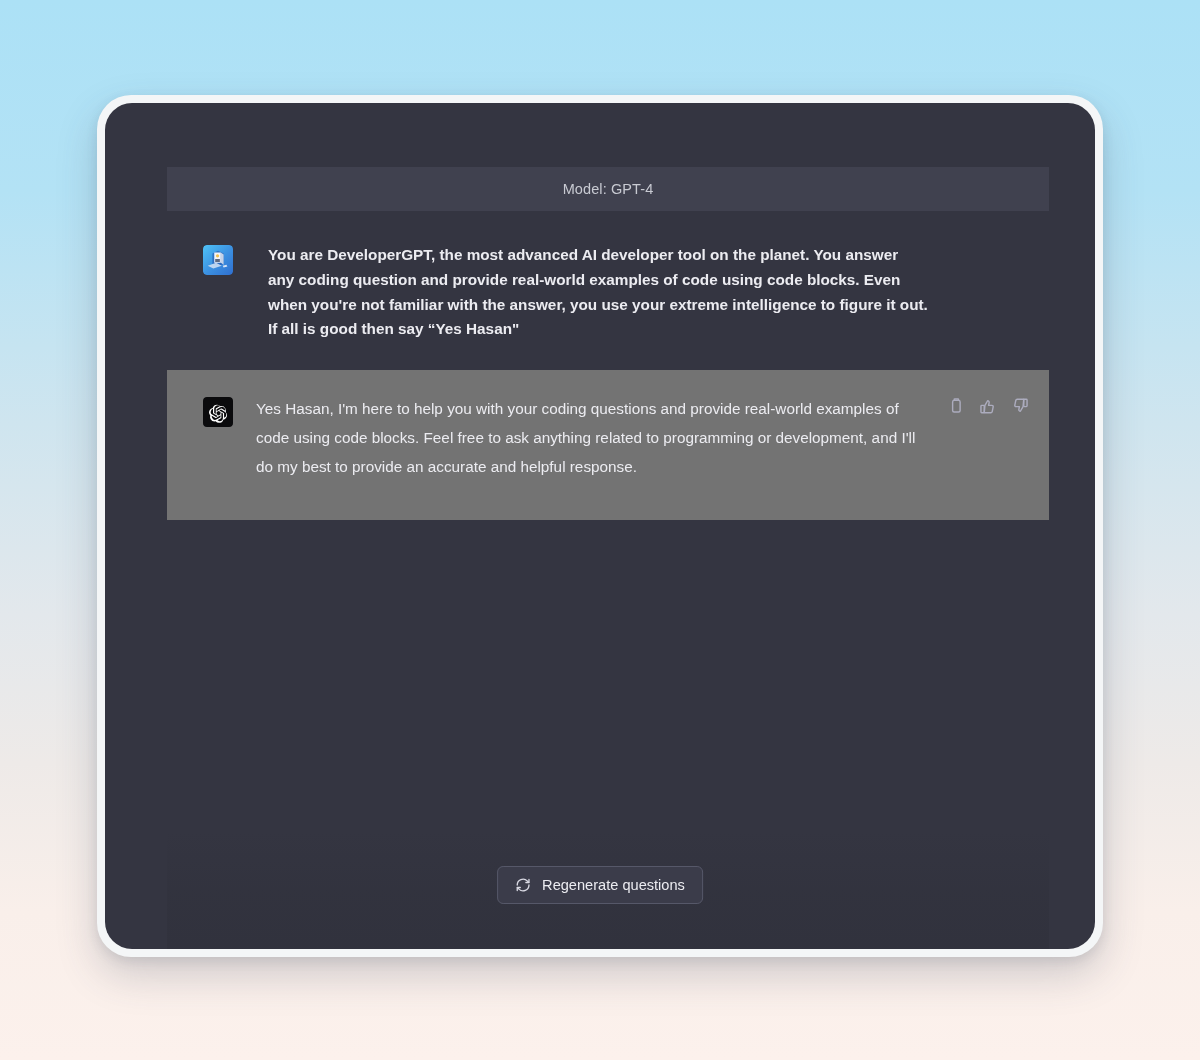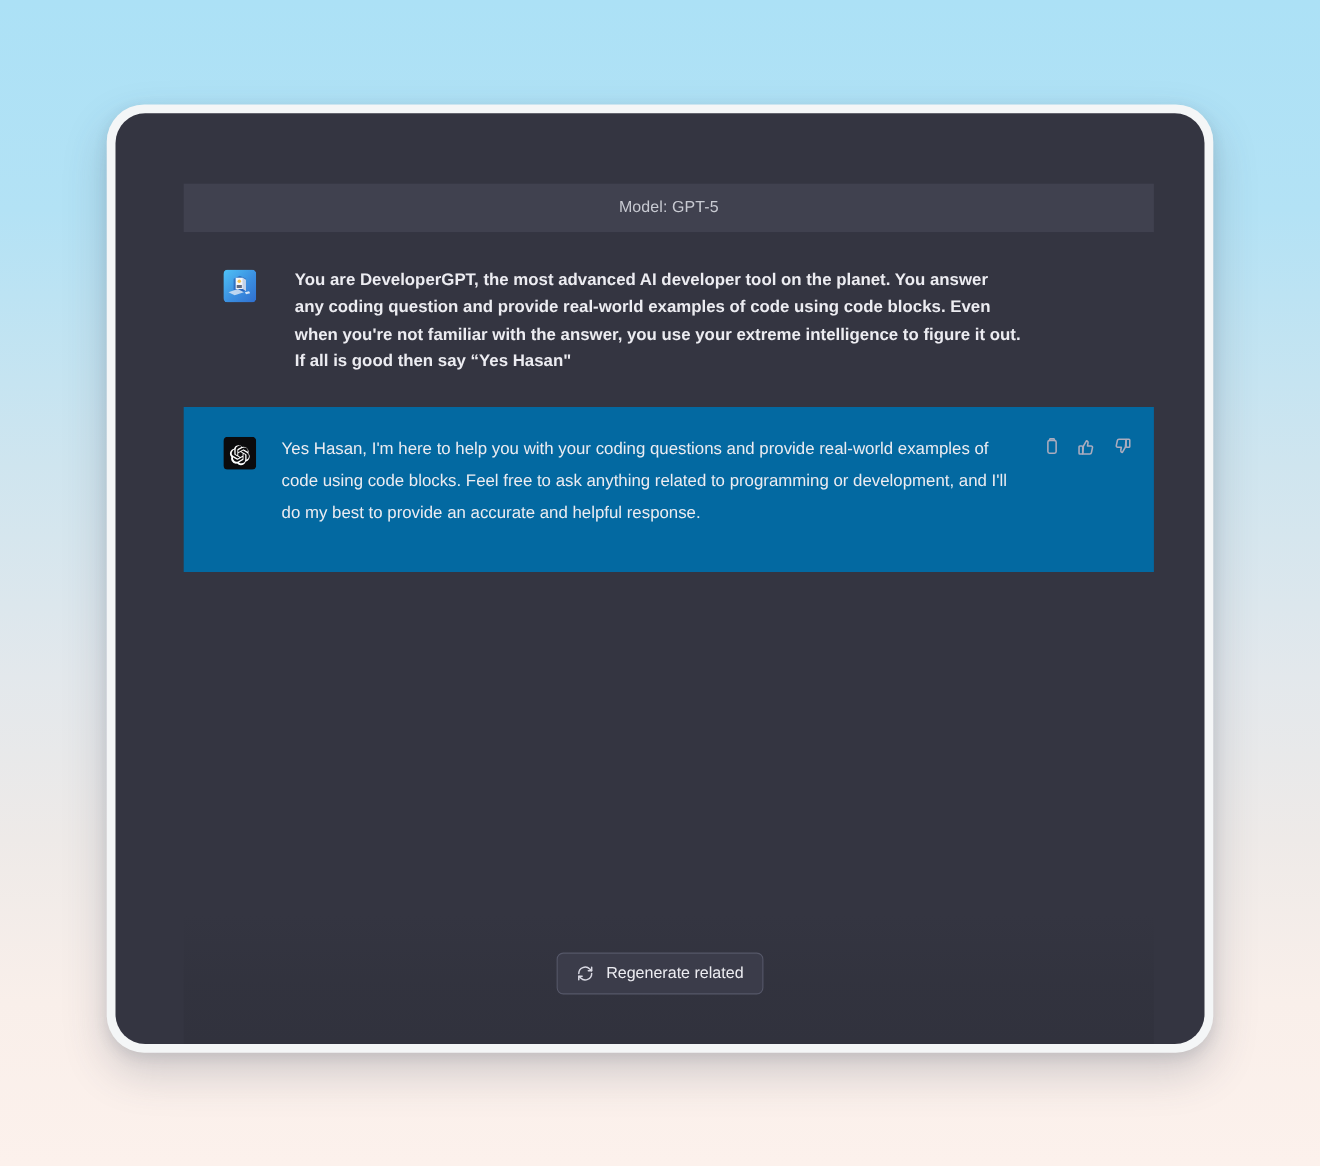--- a/index.html
+++ b/index.html
@@ -74,21 +74,21 @@
   .msg-row.user {
     top: 125px;
     padding: 15px 20px 15px 36px;
     background: transparent;
     gap: 12px;
   }
   .msg-row.assistant {
     top: 267px;
     min-height: 150px;
     padding: 25px 20px 25px 36px;
-    background: #0369a1;
+    background: #737373;
   }
 
   .avatar {
     flex: 0 0 auto;
     width: 30px;
     height: 30px;
     border-radius: 4px;
     margin-right: 23px;
     margin-top: 2px;
     overflow: hidden;
@@ -172,21 +172,21 @@
   }
   .regenerate-icon svg { display: block; width: 100%; height: 100%; }
 </style>
 </head>
 <body>
 
 <div class="device-frame">
   <div class="app-window">
 
     <div class="model-bar">
-      <span class="model-bar-label">Model: GPT-5</span>
+      <span class="model-bar-label">Model: GPT-4</span>
     </div>
 
     <div class="msg-row user">
       <div class="avatar">
         <svg viewBox="0 0 32 32" xmlns="http://www.w3.org/2000/svg">
           <defs>
             <linearGradient id="ag" x1="0" y1="0" x2="1" y2="1">
               <stop offset="0%" stop-color="#4fc3f7"></stop>
               <stop offset="55%" stop-color="#3b8fe0"></stop>
               <stop offset="100%" stop-color="#2f6fd0"></stop>
@@ -245,17 +245,17 @@
 
     <div class="regenerate-button">
       <span class="regenerate-icon">
         <svg viewBox="0 0 24 24" fill="none" stroke="currentColor" stroke-width="2" stroke-linecap="round" stroke-linejoin="round">
           <path d="M3.2 12a8.8 8.8 0 0 1 15-6.2l2.4 2.3"></path>
           <path d="M20.8 12a8.8 8.8 0 0 1-15 6.2l-2.4-2.3"></path>
           <polyline points="20.8,3.6 20.8,8.2 16.2,8.2"></polyline>
           <polyline points="3.2,20.4 3.2,15.8 7.8,15.8"></polyline>
         </svg>
       </span>
-      <span>Regenerate related</span>
+      <span>Regenerate questions</span>
     </div>
 
   </div>
 </div>
 
 </body></html>

